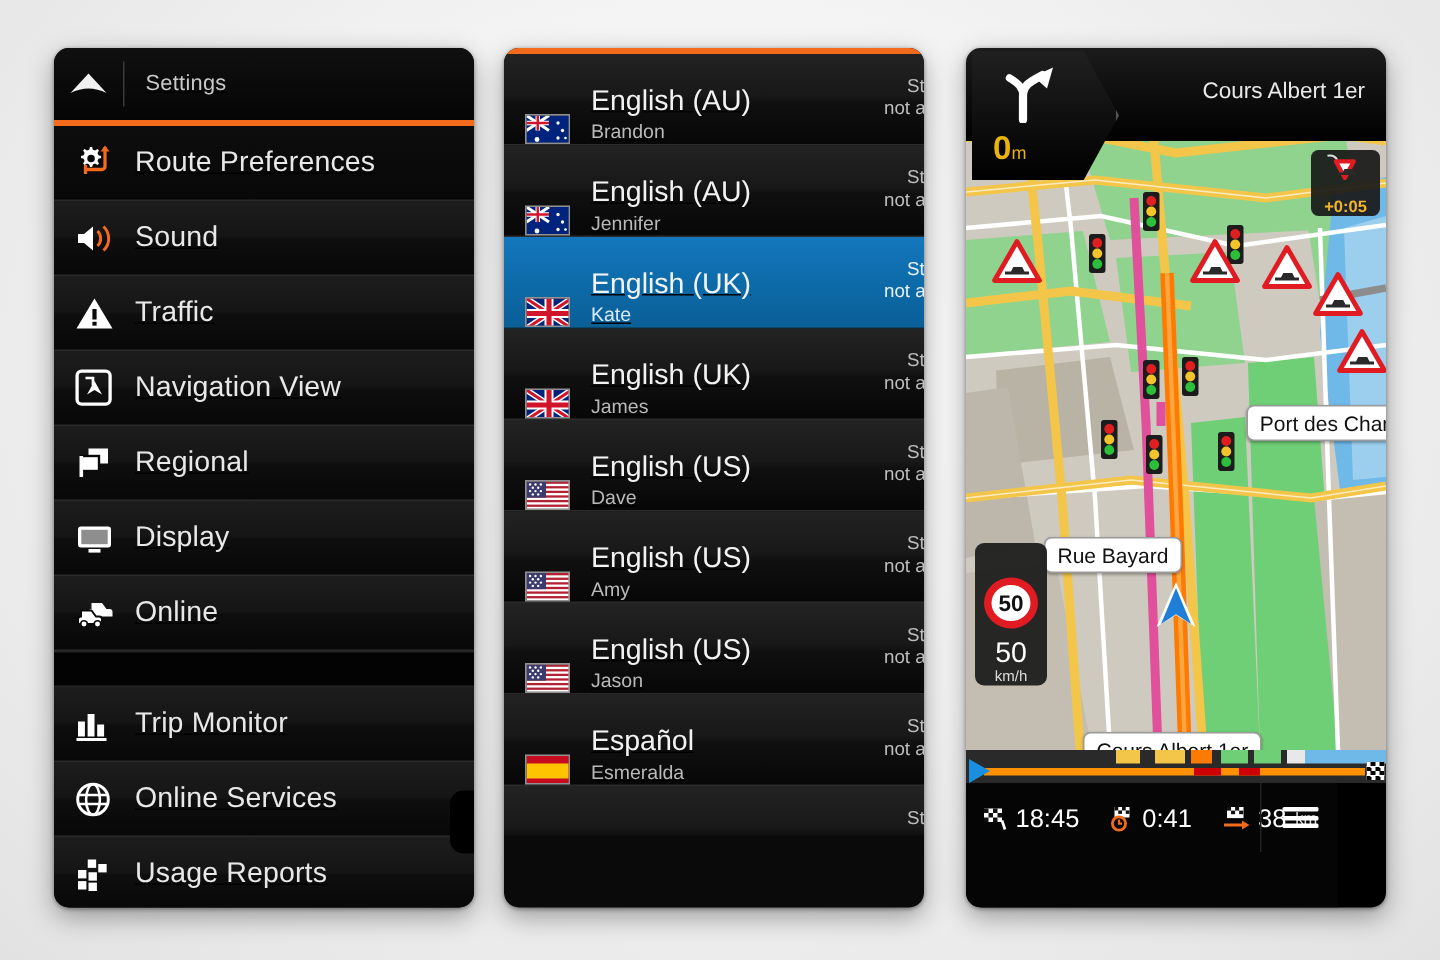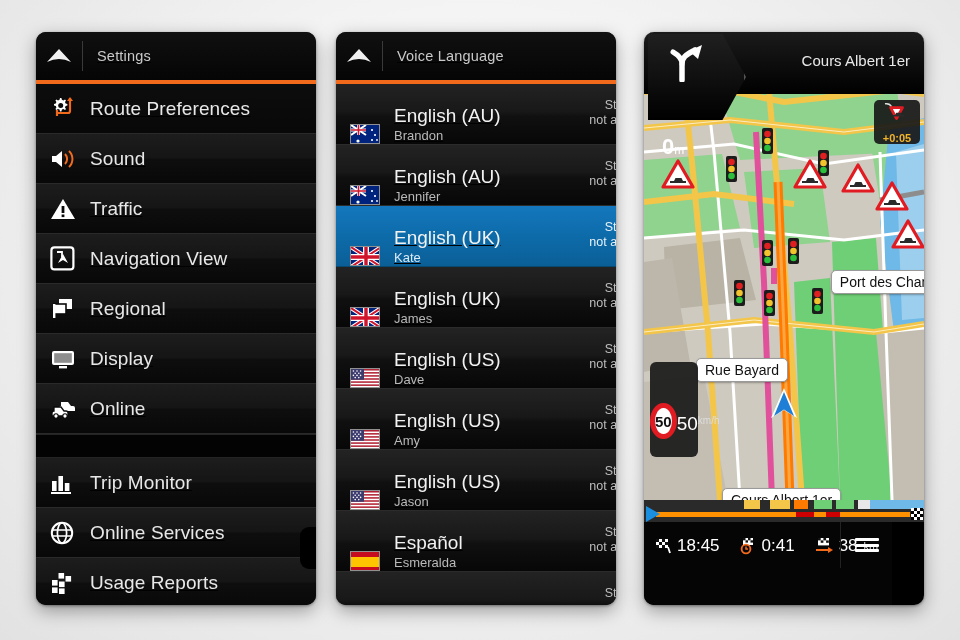--- a/index.html
+++ b/index.html
@@ -127,39 +127,39 @@
   }
   .turnhex .shape {
     position: absolute; inset: 0;
     background: linear-gradient(#202020, #000);
     clip-path: polygon(0 0, 76% 0, 100% 50%, 76% 100%, 0 100%);
     border-right: 2px solid #555;
   }
   .turn-arrow { position: absolute; left: 14px; top: 8px; width: 46px; height: 40px; }
   .turn-dist {
     position: absolute; left: 14px; top: 52px;
-    color: #ffffff; font-size: 22px; font-weight: bold; margin-top: 48px;
+    color: #eab308; font-size: 22px; font-weight: bold;
   }
   .turn-dist small { font-size: 12px; font-weight: normal; }
 
   .traffic-badge {
     position: absolute; right: 4px; top: 68px; width: 46px; height: 44px;
     background: rgba(24,24,24,.92);
     border-radius: 5px; z-index: 8;
     display:flex; flex-direction:column; align-items:center; justify-content:space-between;
     padding-top: 2px;
   }
   .traffic-badge .tb-time {
     color: #f2b42a; font-size: 11px; font-weight: bold; margin-top: 1px;
   }
 
   .speedpanel {
     position: absolute; left: 6px; top: 330px; width: 48px; height: 95px;
     background: rgba(30,30,30,.95); border-radius: 6px; z-index: 8;
-    display: flex; flex-direction: row; align-items: center; padding-top: 23px;
+    display: flex; flex-direction: column; align-items: center; padding-top: 23px;
   }
   .speed-sign {
     width: 36px; height: 36px; border-radius: 50%;
     background: #fff; border: 5px solid #e01b22;
     display: flex; align-items: center; justify-content: center;
     color: #111; font-size: 15px; font-weight: bold;
   }
   .speed-cur { color: #fff; font-size: 19px; margin-top: 6px; }
   .speed-unit { color: #ddd; font-size: 10px; margin-top: -1px; }
 
@@ -356,29 +356,20 @@
       </div>
       <div class="srow-lbl">Usage Reports</div>
     </div>
 
     <div class="scroll-knob"></div>
   </div>
 </div>
 
 <div class="panel" id="panel-voice">
 
-  <div class="hdr">
-    <div class="hdr-up">
-      <svg viewBox="0 0 26 16">
-        <path d="M13 1 L25 14 Q13 8 1 14 Z" fill="#f0f0f0"></path>
-      </svg>
-    </div>
-    <div class="hdr-sep"></div>
-    <div class="hdr-title">Voice Language</div>
-  </div>
   <div class="orangebar"></div>
 
   <div class="vlist">
 
     <div class="vrow">
       <span class="flag">
         <svg width="30" height="20" viewBox="0 0 30 20">
           <rect width="30" height="20" fill="#00247d"></rect>
           <g>
               <rect width="15" height="10" fill="#00247d"></rect>

